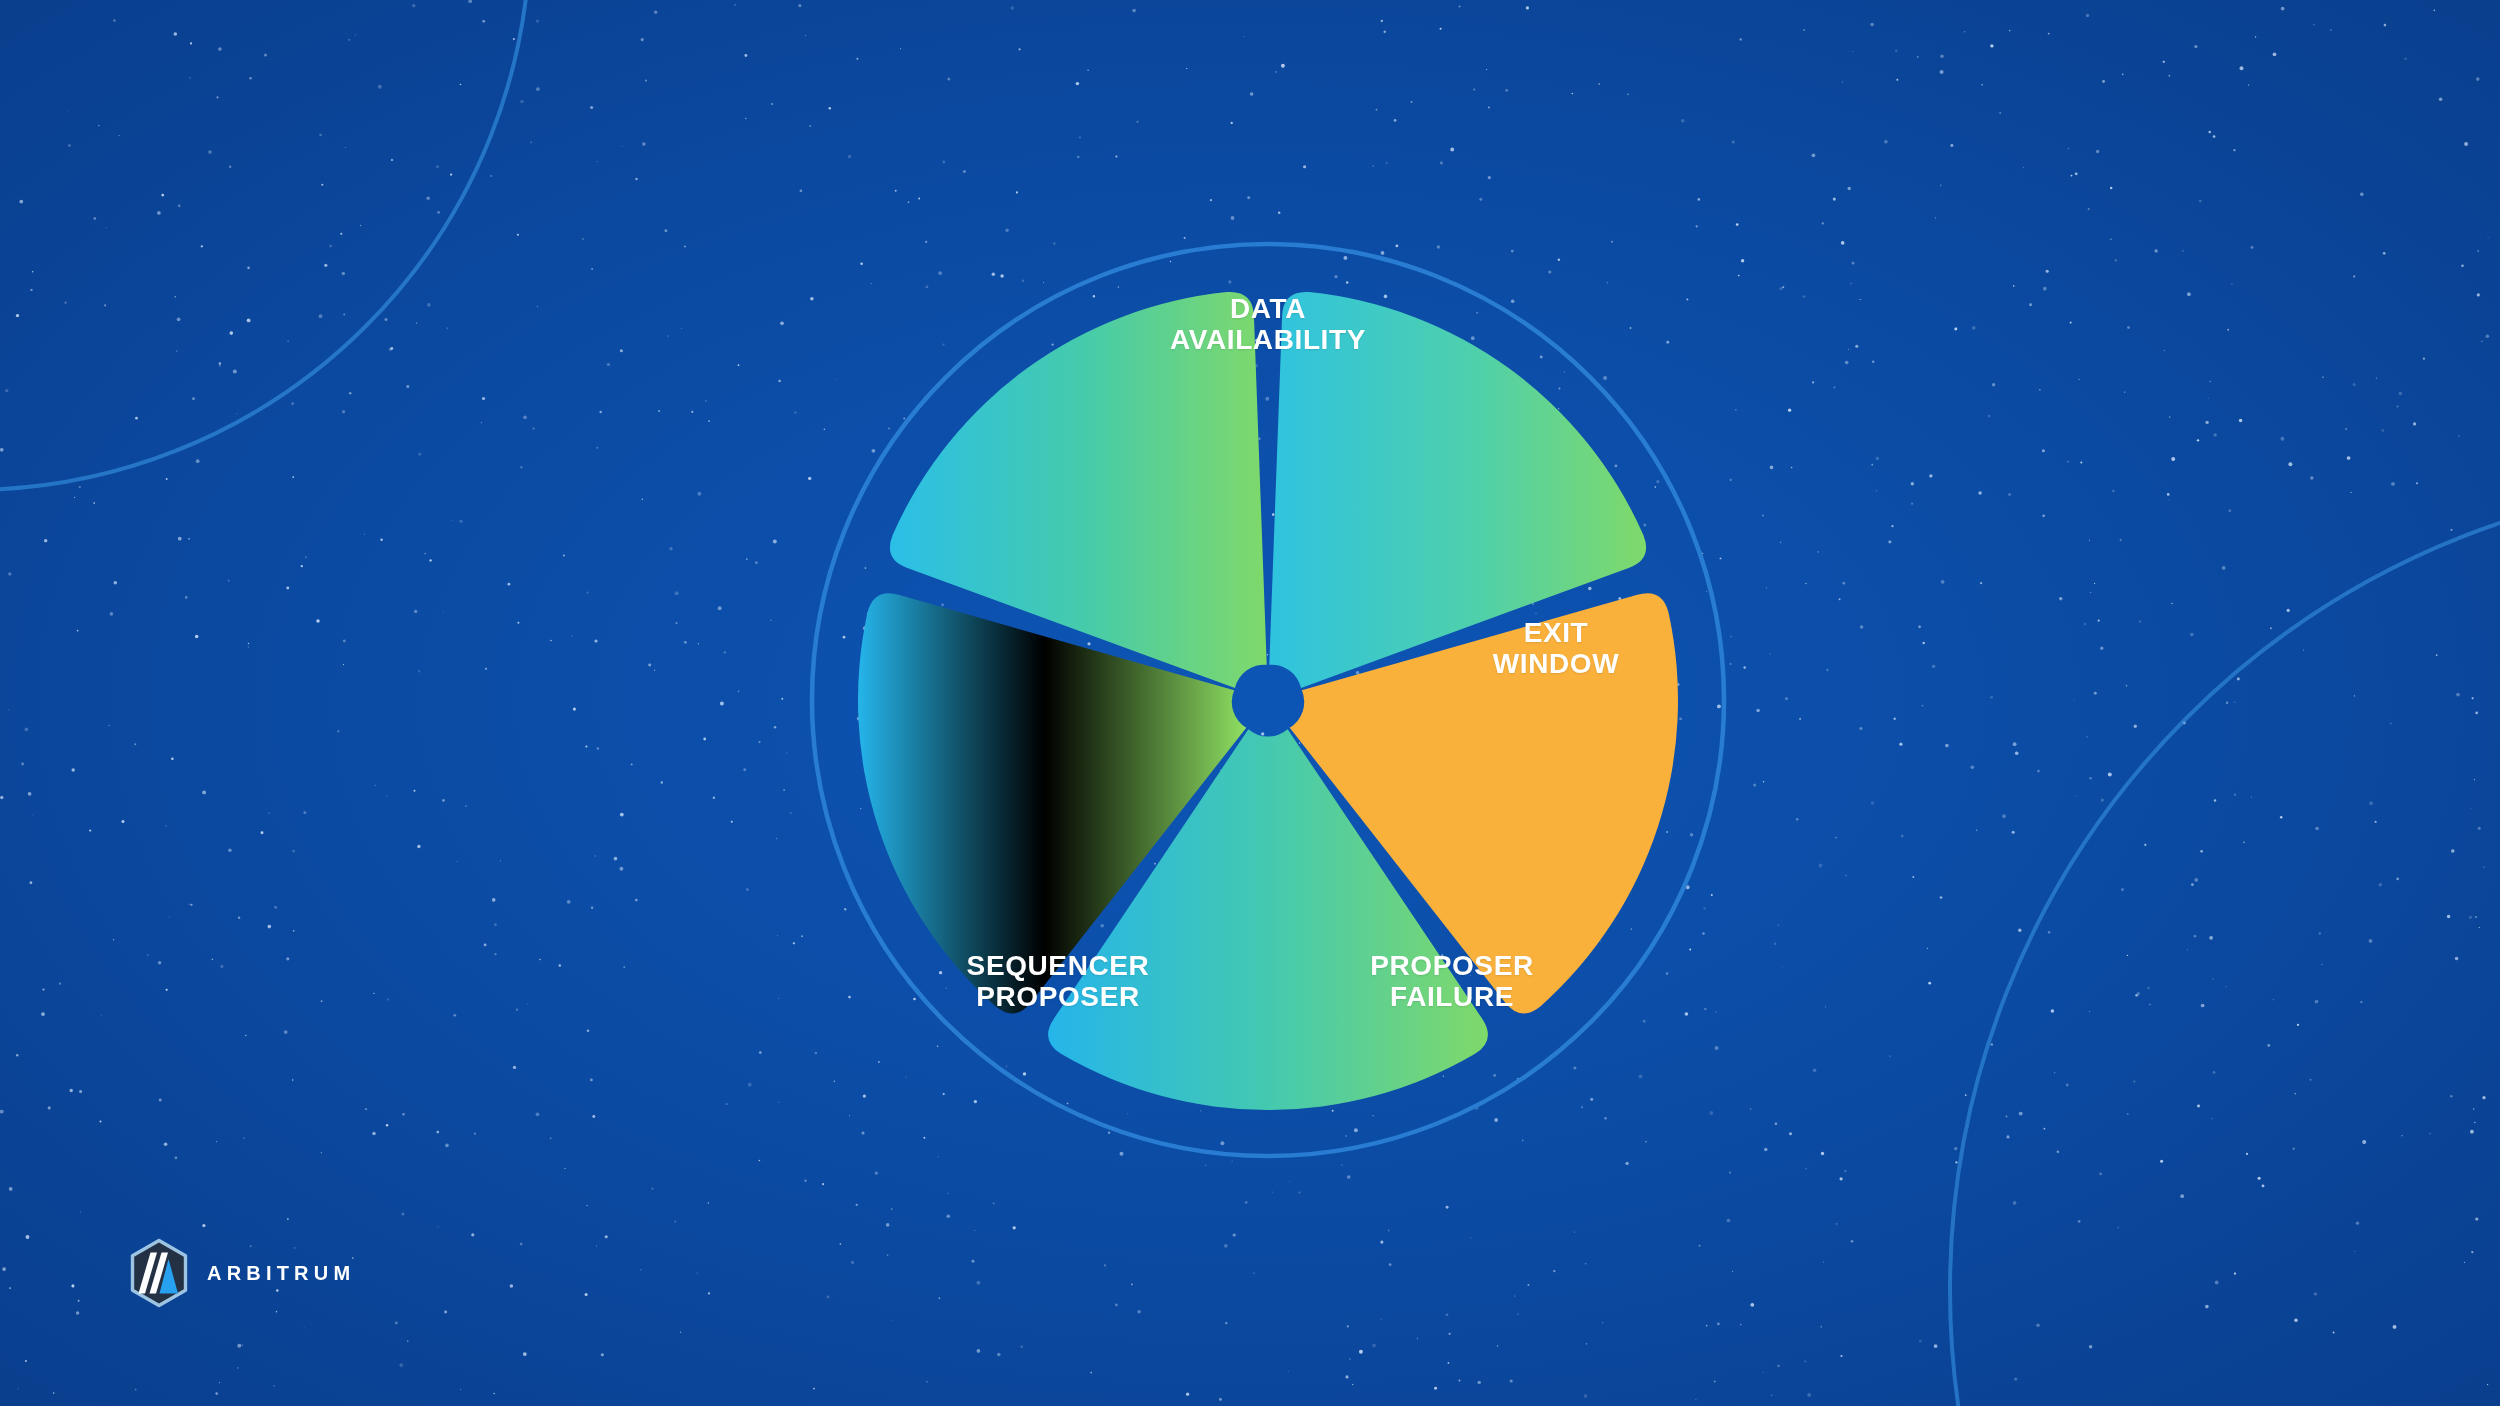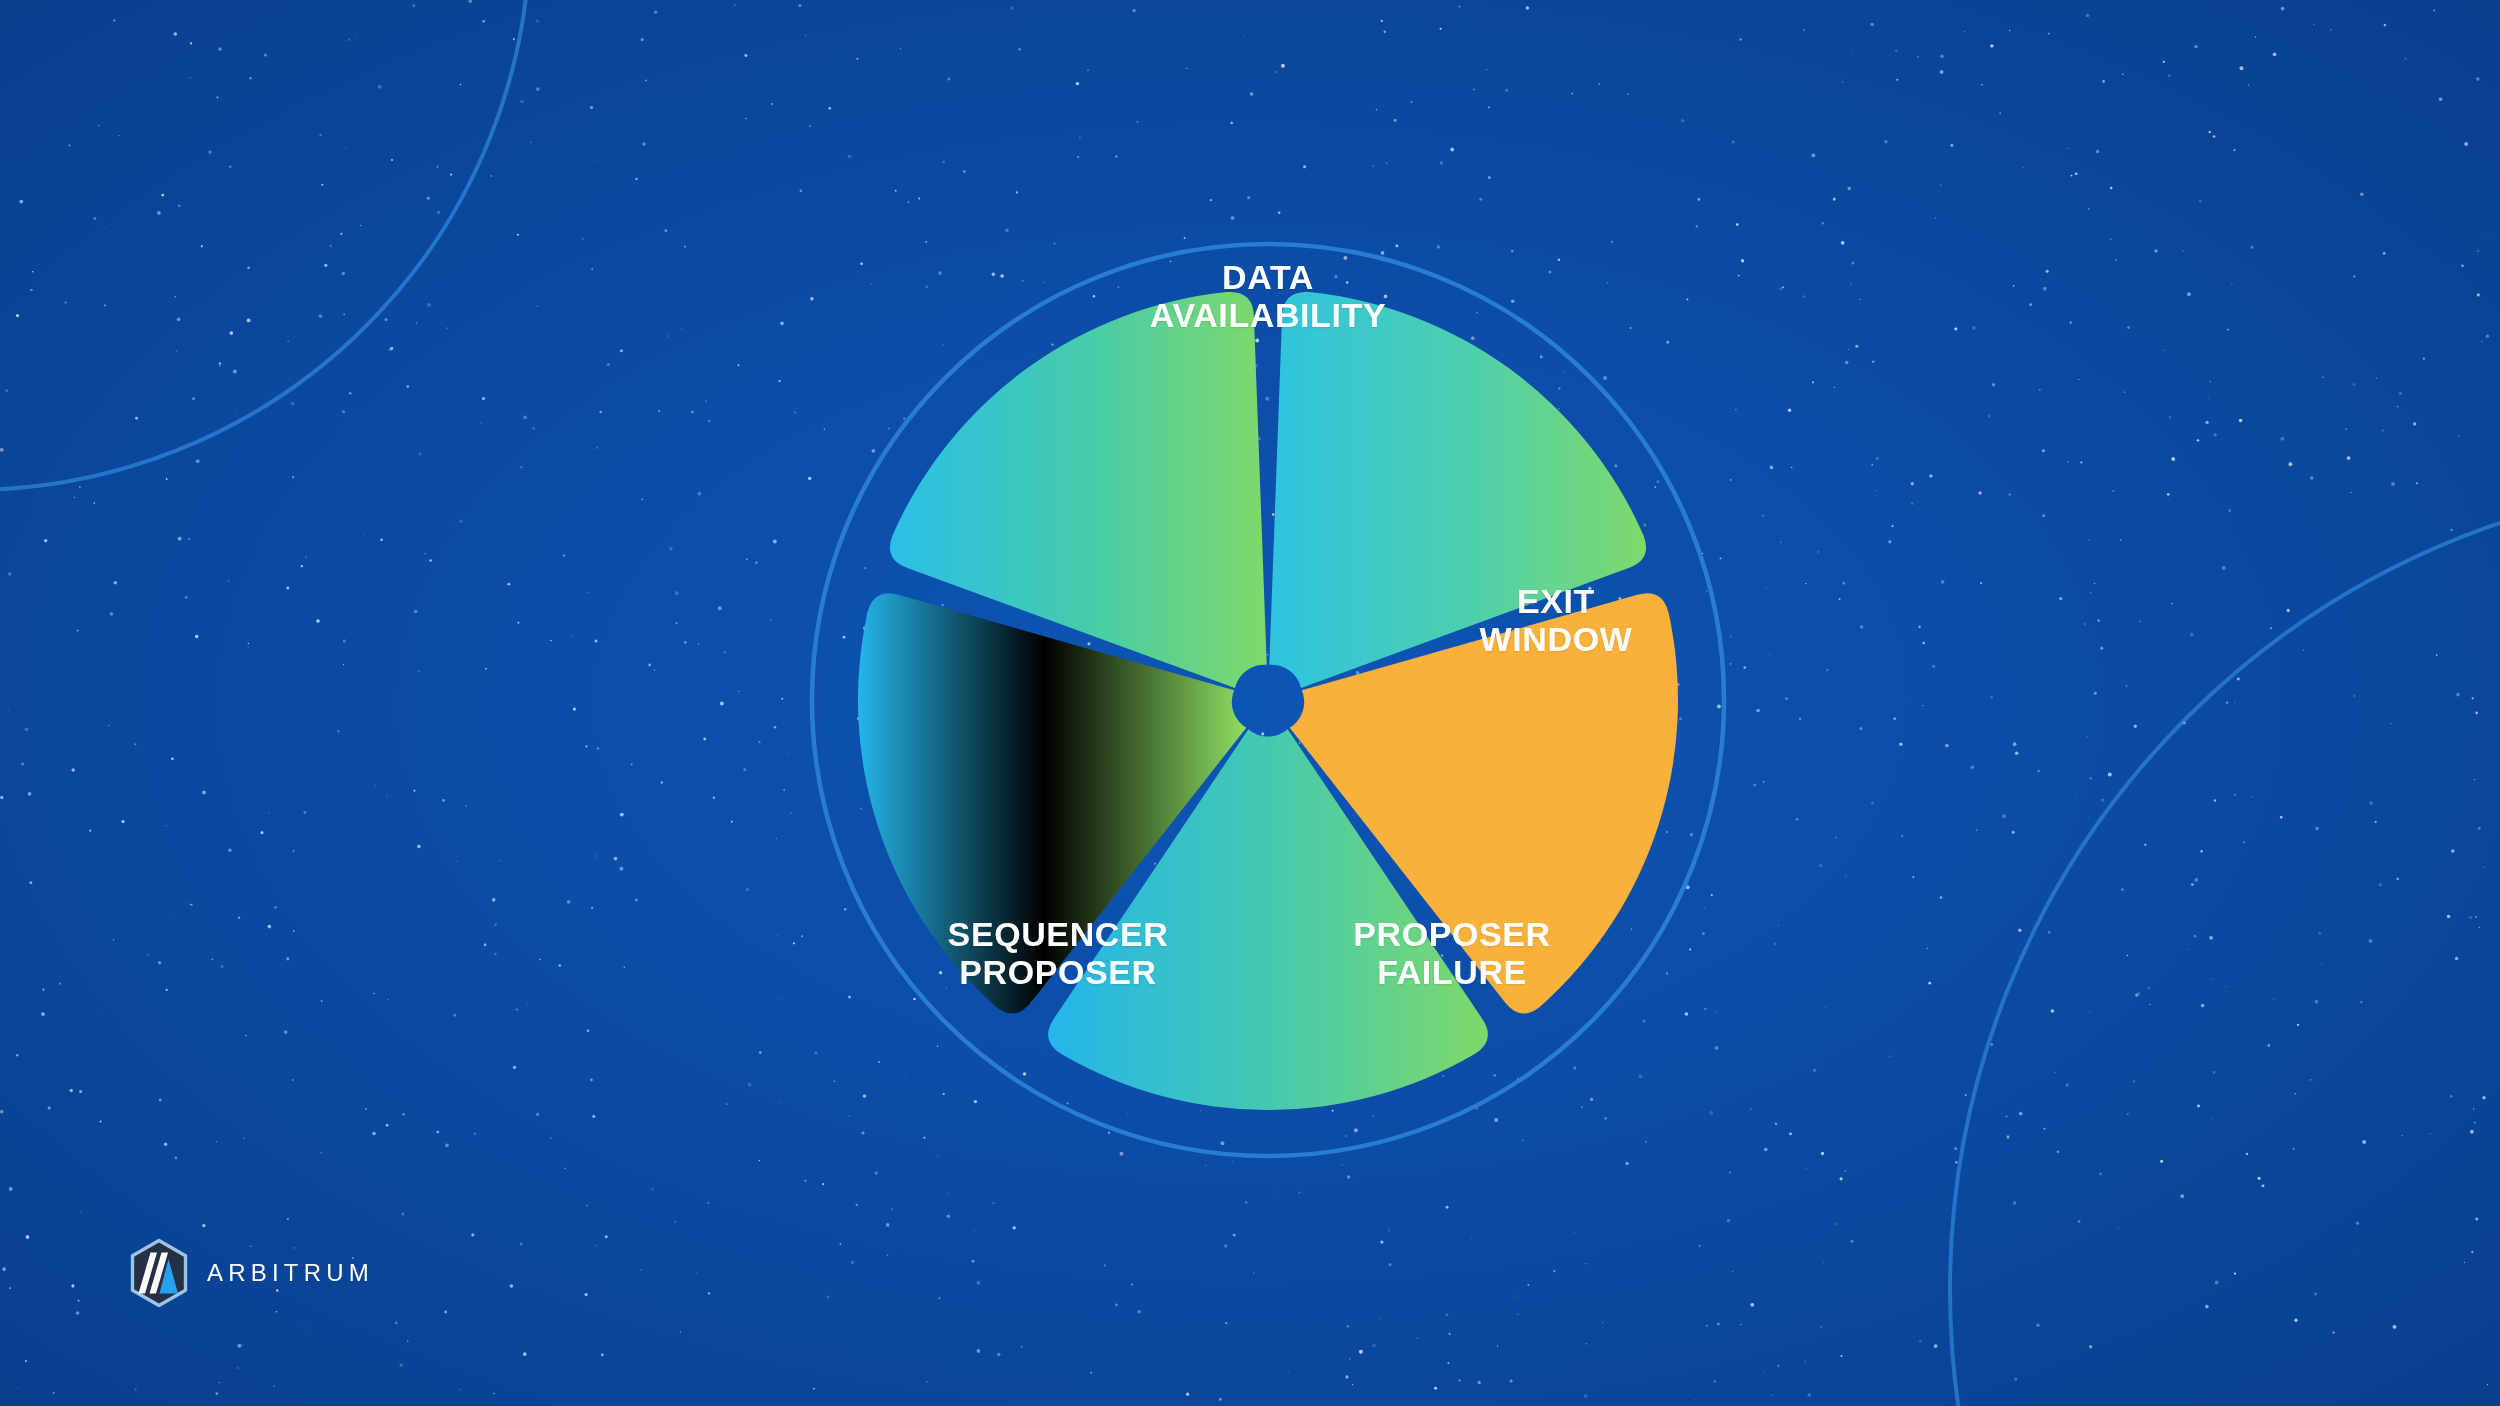--- a/index.html
+++ b/index.html
@@ -9,39 +9,40 @@
     background:#0b4aa2;
     position:relative;
   }
   #stage { position:absolute; inset:0; width:2500px; height:1406px; }
   #stage > svg { position:absolute; top:0; left:0; }
 
   .seg-label {
     position:absolute;
     color:#ffffff;
     font-weight:bold;
-    font-size:34px;
+    font-size:28px;
     line-height:1.12;
     letter-spacing:0.6px;
     text-align:center;
     white-space:pre-line;
     transform:translate(-50%,-50%);
     pointer-events:none;
     text-shadow:0 1px 2px rgba(0,0,0,0.10);
+    margin-top:28px;
   }
 
   #brand {
     position:absolute;
     left:128px; top:1238px;
     display:flex; align-items:center; gap:17px;
   }
   #brand .wordmark {
     color:#ffffff;
-    font-size:24px;
-    font-weight:normal;
+    font-size:20px;
+    font-weight:bold;
     letter-spacing:5.2px;
   }
 </style>
 </head>
 <body>
 
 <div id="stage">
 
   <svg id="art" width="2500" height="1406" viewBox="0 0 2500 1406">
     <defs>

